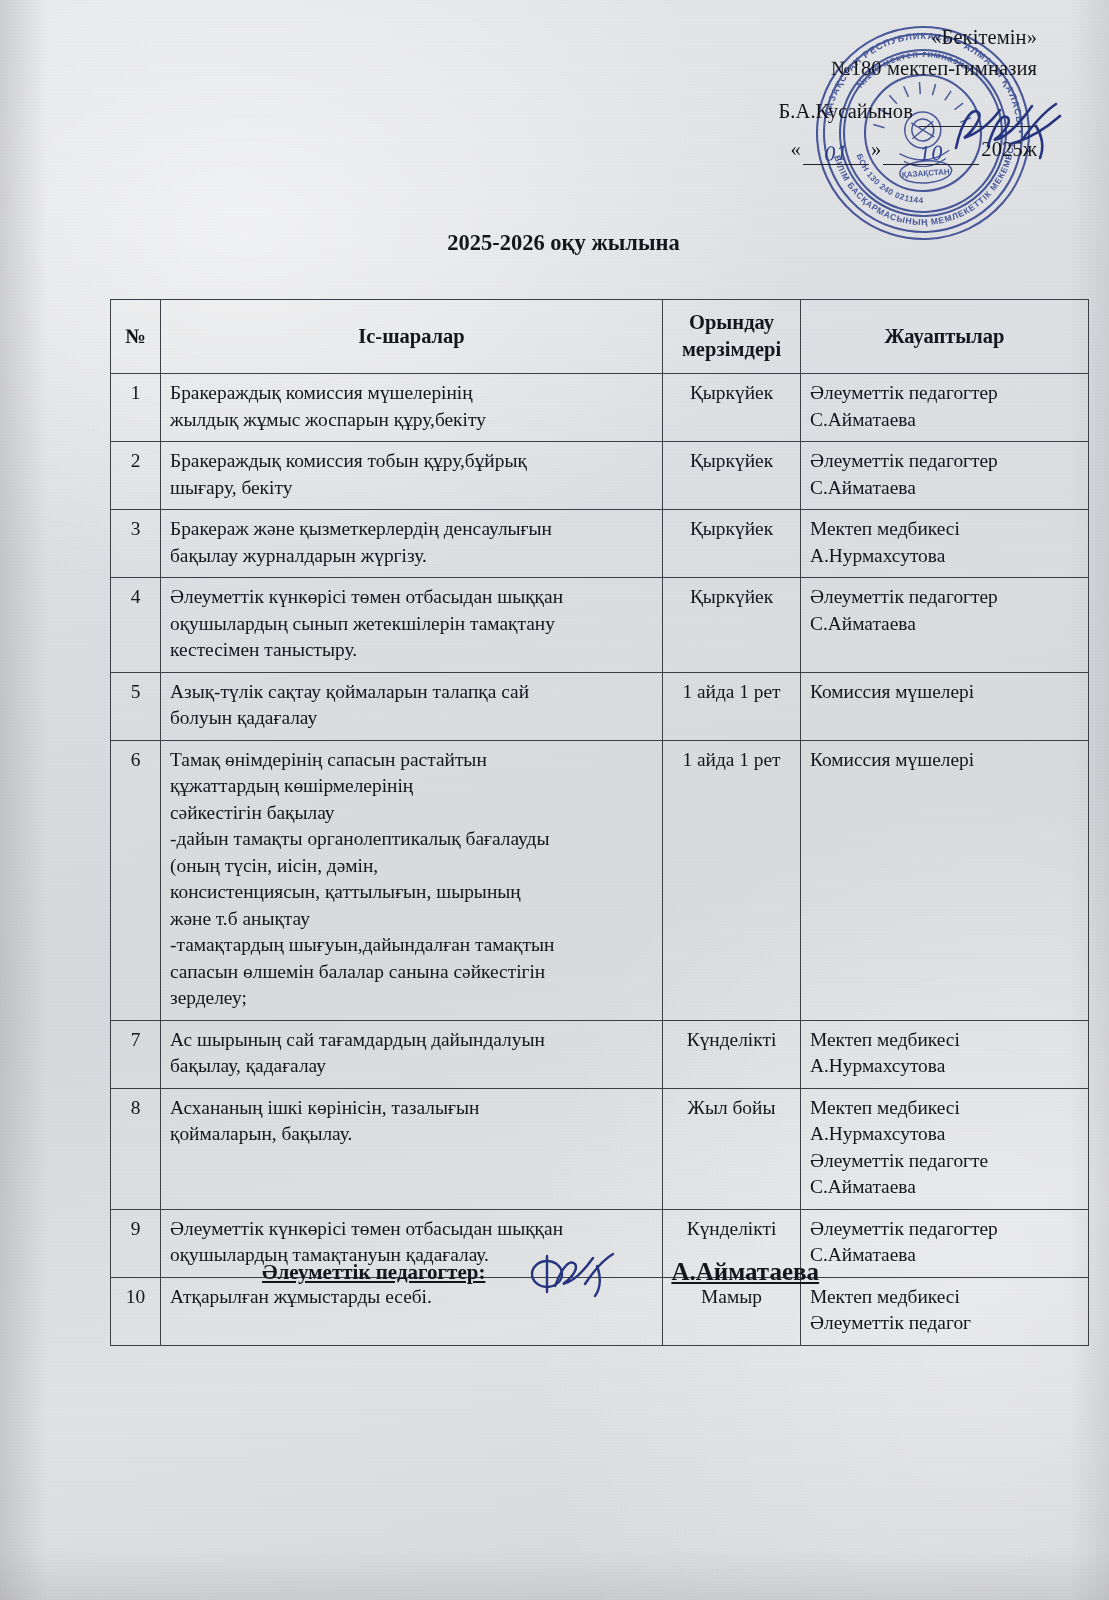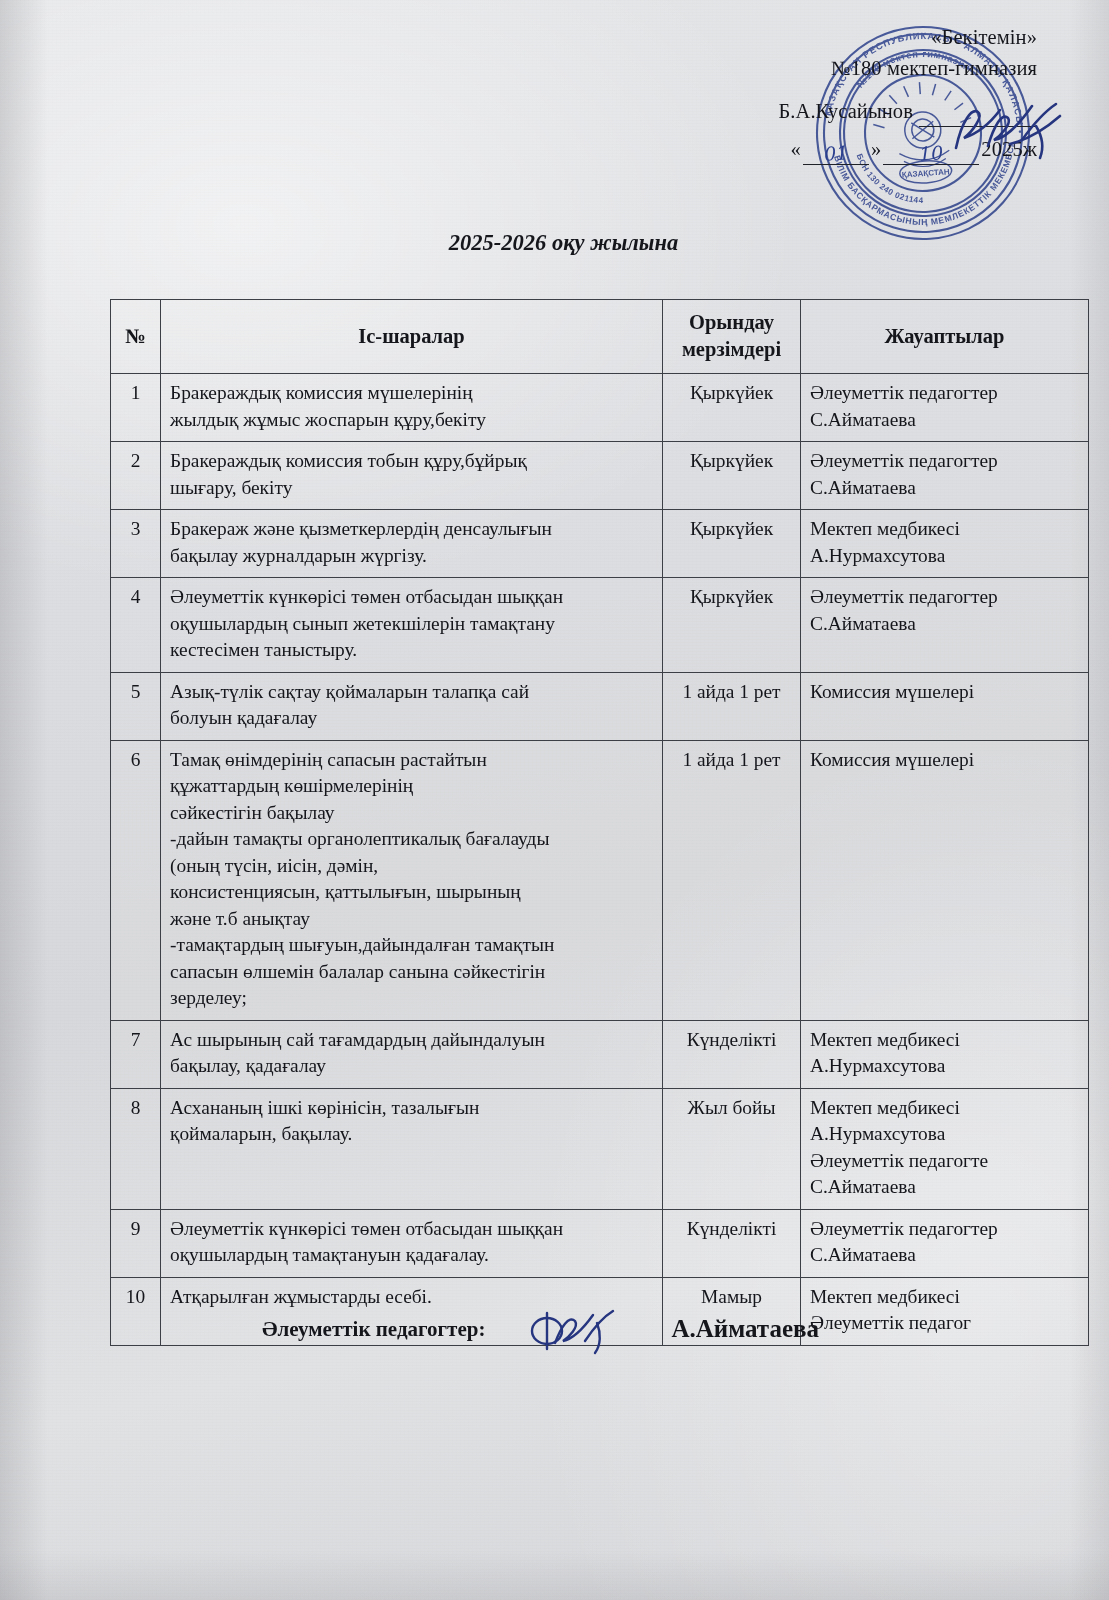--- a/index.html
+++ b/index.html
@@ -83,21 +83,20 @@
     text-align:center;z-index:5;
   }
   .doc-title .t1{
     display:block;font-weight:bold;font-size:22.5px;line-height:30px;
     letter-spacing:.2px;
     padding-left:70px;
   }
   .doc-title .t2{
     display:block;font-weight:bold;font-size:22.5px;line-height:30px;
     padding-left:18px;
-    font-style:italic;
   }
 
   
   .tbl-wrap{position:absolute;left:110px;top:299px;width:978px;z-index:5;}
   table.plan{
     border-collapse:collapse;width:978px;
     table-layout:fixed;
     background:rgba(255,255,255,.05);
   }
   table.plan th, table.plan td{
@@ -115,22 +114,22 @@
   col.c-term{width:138px;}
   col.c-resp{width:288px;}
   td.num{text-align:center;padding-left:0;padding-right:0;font-size:19px;}
   td.term{text-align:center;padding-left:4px;padding-right:4px;white-space:nowrap;}
   td.act .ln, td.resp .ln{display:block;}
   td.act{padding-left:11px;}
   td.resp{padding-left:11px;}
 
   
   .footer-sign{
-    position:absolute;left:262px;top:1303px;width:700px;z-index:5;
-    display:flex;align-items:center;
+    position:absolute;left:262px;top:1246px;width:700px;z-index:5;
+    display:flex;align-items:center;text-decoration:underline;
   }
   .footer-sign .role{
     font-weight:bold;font-size:21px;white-space:nowrap;
   }
   .footer-sign .sig-gap{width:40px;}
   .footer-sign .sig-svg{width:96px;height:52px;display:block;}
   .footer-sign .who{
     font-weight:bold;font-size:25px;white-space:nowrap;margin-left:50px;
   }
 </style>

